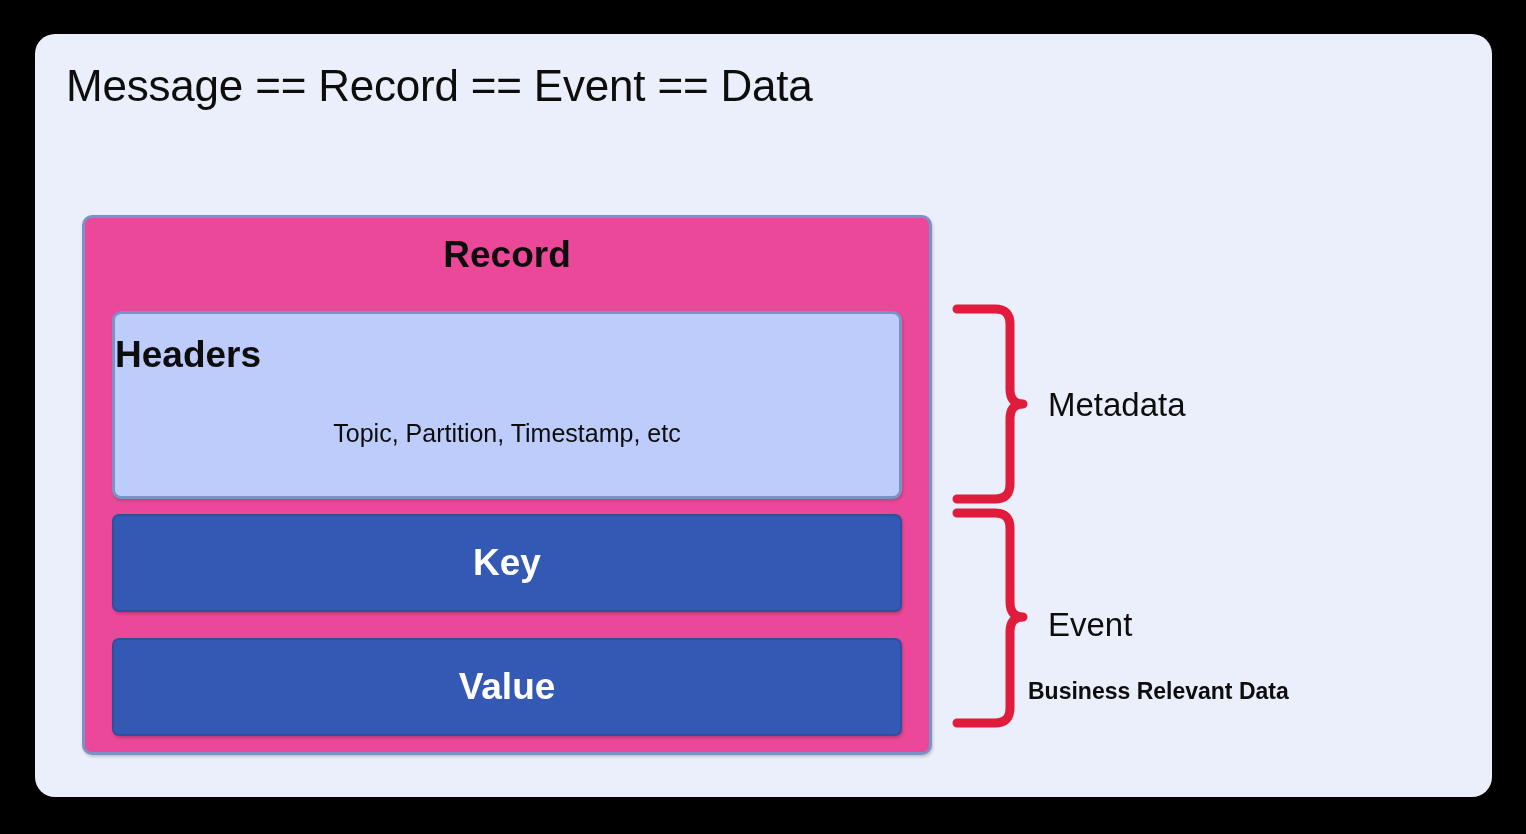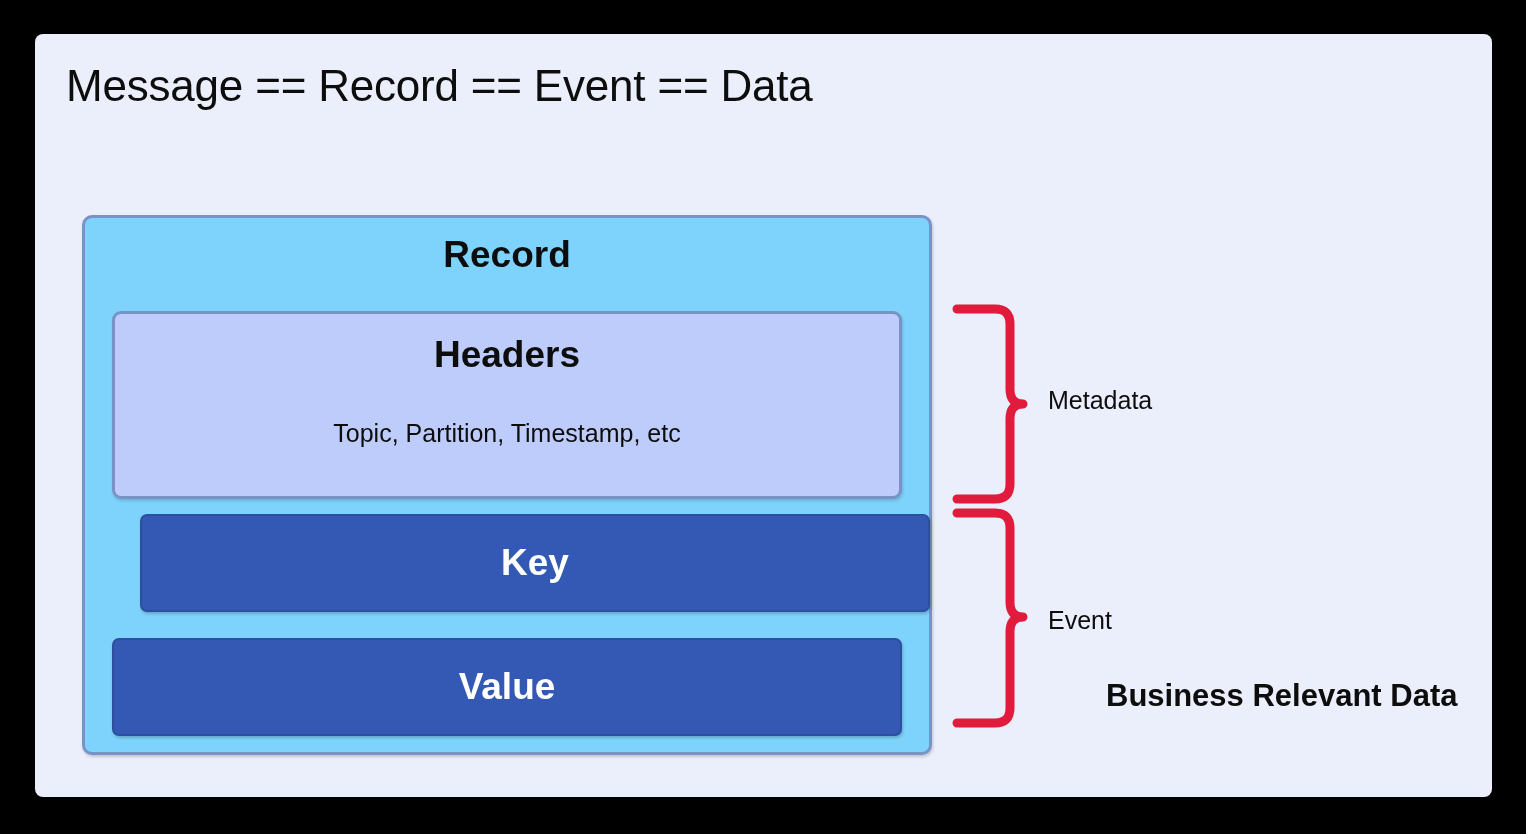--- a/index.html
+++ b/index.html
@@ -24,21 +24,21 @@
   }
 
   
   .slide-panel {
     position: absolute;
     left: 35px;
     top: 34px;
     width: 1457px;
     height: 763px;
     background: #EBEFFB;
-    border-radius: 8px;
+    border-radius: 20px;
     overflow: hidden;
     text-decoration: underline;
   }
 
   
   .slide-title {
     position: absolute;
     left: 31px;
     top: 27px;
     font-size: 44px;
@@ -48,21 +48,21 @@
     white-space: nowrap;
   }
 
   
   .record-box {
     position: absolute;
     left: 47px;
     top: 181px;
     width: 850px;
     height: 540px;
-    background: #7dd3fc;
+    background: #ec4899;
     border: 3px solid #7A93C6;
     border-radius: 10px;
     box-sizing: border-box;
     box-shadow: 1px 2px 3px rgba(0,0,0,0.18);
   }
 
   .record-title {
     position: absolute;
     left: 0;
     top: 16px;
@@ -84,21 +84,20 @@
     border: 3px solid #7A93C6;
     border-radius: 9px;
     box-sizing: border-box;
     box-shadow: 1px 2px 3px rgba(0,0,0,0.15);
   }
   .headers-title {
     position: absolute;
     left: 0;
     top: 20px;
     width: 100%;
-    text-align: center;
     font-size: 37px;
     font-weight: bold;
     color: #0D0D0D;
   }
   .headers-subtitle {
     position: absolute;
     left: 0;
     top: 105px;
     width: 100%;
     text-align: center;
@@ -112,21 +111,21 @@
     position: absolute;
     left: 27px;
     width: 790px;
     height: 98px;
     background: #3459B4;
     border: 2px solid #2E4F9E;
     border-radius: 7px;
     box-sizing: border-box;
     box-shadow: 1px 2px 3px rgba(0,0,0,0.2);
   }
-  .kv-bar.key   { top: 296px; margin-left: 28px; }
+  .kv-bar.key   { top: 296px; }
   .kv-bar.value { top: 420px; }
 
   .kv-label {
     position: absolute;
     left: 0;
     top: 50%;
     transform: translateY(-50%);
     width: 100%;
     text-align: center;
     font-size: 37px;
@@ -140,31 +139,31 @@
     left: 0;
     top: 0;
     width: 1457px;
     height: 763px;
     pointer-events: none;
   }
 
   
   .annotation {
     position: absolute;
-    font-size: 25px;
+    font-size: 33px;
     color: #0D0D0D;
     white-space: nowrap;
   }
   .annotation.metadata { left: 1013px; top: 352px; }
   .annotation.body     { left: 1013px; top: 572px; }
   .annotation.business {
-    left: 1071px;
+    left: 993px;
     top: 644px;
     font-weight: bold;
-    font-size: 31px;
+    font-size: 23px;
   }
 </style>
 </head>
 <body>
 
 <div class="canvas">
 
   <div class="slide-panel">
 
     <div class="slide-title">Message == Record == Event == Data</div>

